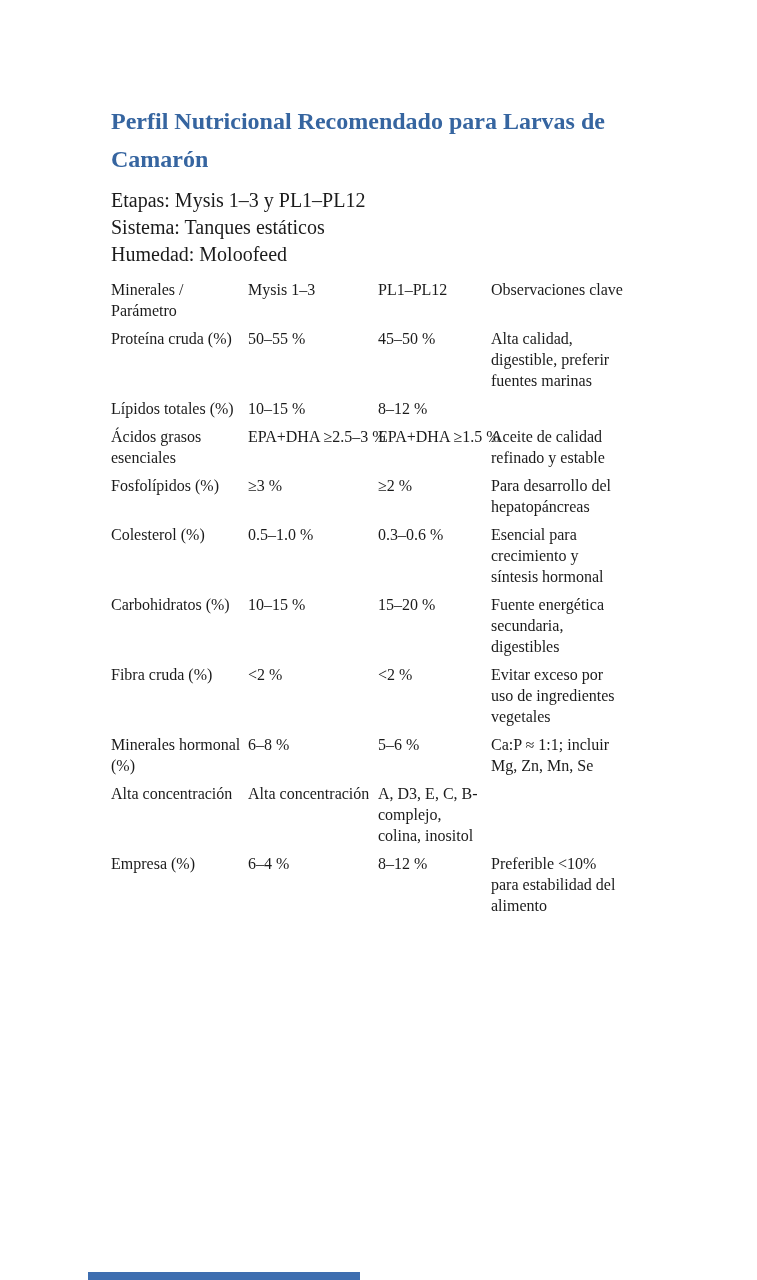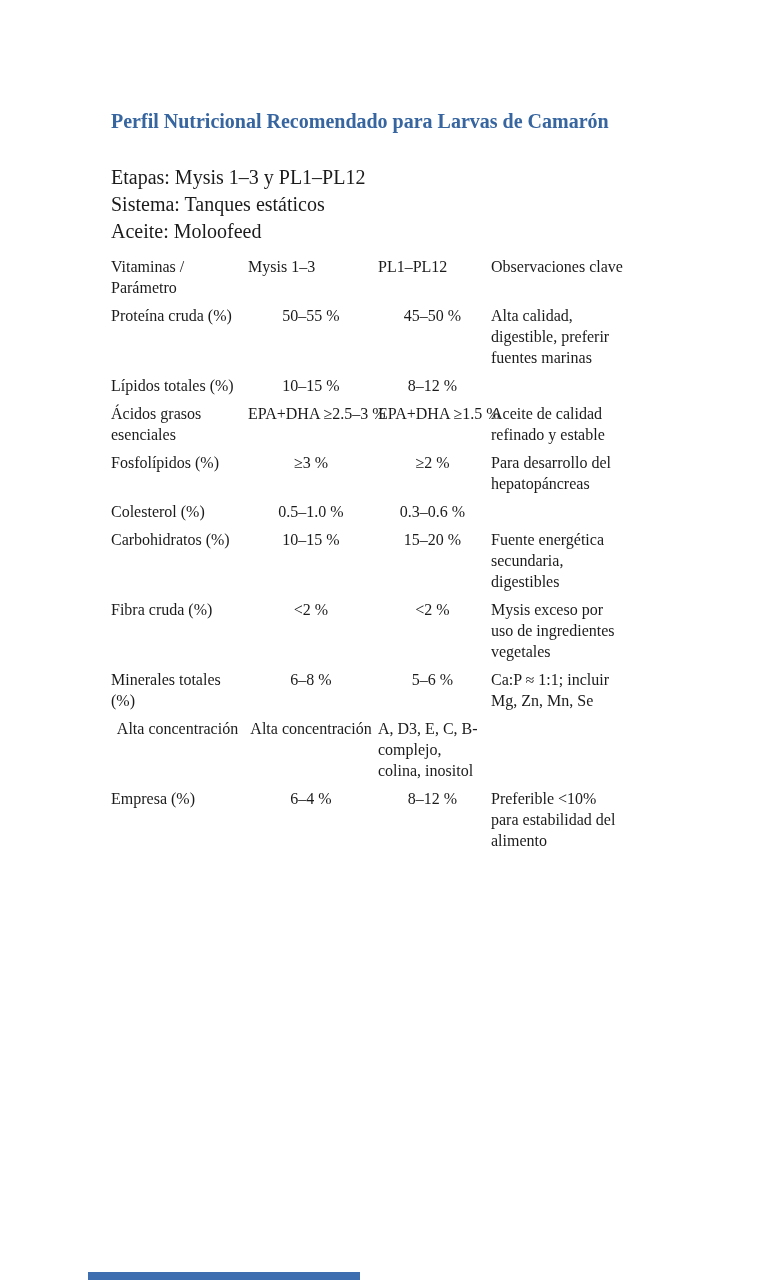--- a/index.html
+++ b/index.html
@@ -20,48 +20,47 @@
     overflow:hidden;
   }
   .content{
     position:absolute;
     left:111px;
     top:102px;
     width:540px;
   }
   .title{
     color:var(--title-blue);
-    font-size:20px;
+    font-size:24px;
     font-weight:bold;
     line-height:38px;
     width:520px;
   }
   .meta{
-    margin-top:24px;
+    margin-top:9px;
   }
   .meta-line{
     font-size:20px;
     line-height:27px;
   }
   .table{
     margin-top:11px;
     font-size:16px;
     line-height:21px;
   }
   .t-row{
     display:grid;
     grid-template-columns:137px 130px 113px 140px;
     margin-bottom:7px;
   }
   .cell{
     padding-right:4px;
   }
   .cell-val{
     white-space:nowrap;
-    text-align:center;
   }
   .progress-bar{
     position:absolute;
     left:88px;
     bottom:0;
     width:272px;
     height:8px;
     background:var(--progress-blue);
   }
 </style>
@@ -69,27 +68,27 @@
 <body>
 
 <div class="page">
   <div class="content">
 
     <h1 class="title">Perfil Nutricional Recomendado para Larvas de Camarón</h1>
 
     <div class="meta">
       <div class="meta-line">Etapas: Mysis 1–3 y PL1–PL12</div>
       <div class="meta-line">Sistema: Tanques estáticos</div>
-      <div class="meta-line">Aceite: Moloofeed</div>
+      <div class="meta-line">Humedad: Moloofeed</div>
     </div>
 
     <div class="table">
 
       <div class="t-row">
-        <div class="cell">Vitaminas / Parámetro</div>
+        <div class="cell">Minerales / Parámetro</div>
         <div class="cell">Mysis 1–3</div>
         <div class="cell">PL1–PL12</div>
         <div class="cell">Observaciones clave</div>
       </div>
 
       <div class="t-row">
         <div class="cell">Proteína cruda (%)</div>
         <div class="cell cell-val">50–55 %</div>
         <div class="cell cell-val">45–50 %</div>
         <div class="cell">Alta calidad, digestible, preferir fuentes marinas</div>
@@ -112,38 +111,39 @@
         <div class="cell">Fosfolípidos (%)</div>
         <div class="cell cell-val">≥3 %</div>
         <div class="cell cell-val">≥2 %</div>
         <div class="cell">Para desarrollo del hepatopáncreas</div>
       </div>
 
       <div class="t-row">
         <div class="cell">Colesterol (%)</div>
         <div class="cell cell-val">0.5–1.0 %</div>
         <div class="cell cell-val">0.3–0.6 %</div>
+        <div class="cell">Esencial para crecimiento y síntesis hormonal</div>
       </div>
 
       <div class="t-row">
         <div class="cell">Carbohidratos (%)</div>
         <div class="cell cell-val">10–15 %</div>
         <div class="cell cell-val">15–20 %</div>
         <div class="cell">Fuente energética secundaria, digestibles</div>
       </div>
 
       <div class="t-row">
         <div class="cell">Fibra cruda (%)</div>
         <div class="cell cell-val">&lt;2 %</div>
         <div class="cell cell-val">&lt;2 %</div>
-        <div class="cell">Mysis exceso por uso de ingredientes vegetales</div>
+        <div class="cell">Evitar exceso por uso de ingredientes vegetales</div>
       </div>
 
       <div class="t-row">
-        <div class="cell">Minerales totales (%)</div>
+        <div class="cell">Minerales hormonal (%)</div>
         <div class="cell cell-val">6–8 %</div>
         <div class="cell cell-val">5–6 %</div>
         <div class="cell">Ca:P ≈ 1:1; incluir Mg, Zn, Mn, Se</div>
       </div>
 
       <div class="t-row">
         <div class="cell cell-val">Alta concentración</div>
         <div class="cell cell-val">Alta concentración</div>
         <div class="cell">A, D3, E, C, B-complejo, colina, inositol</div>
       </div>

